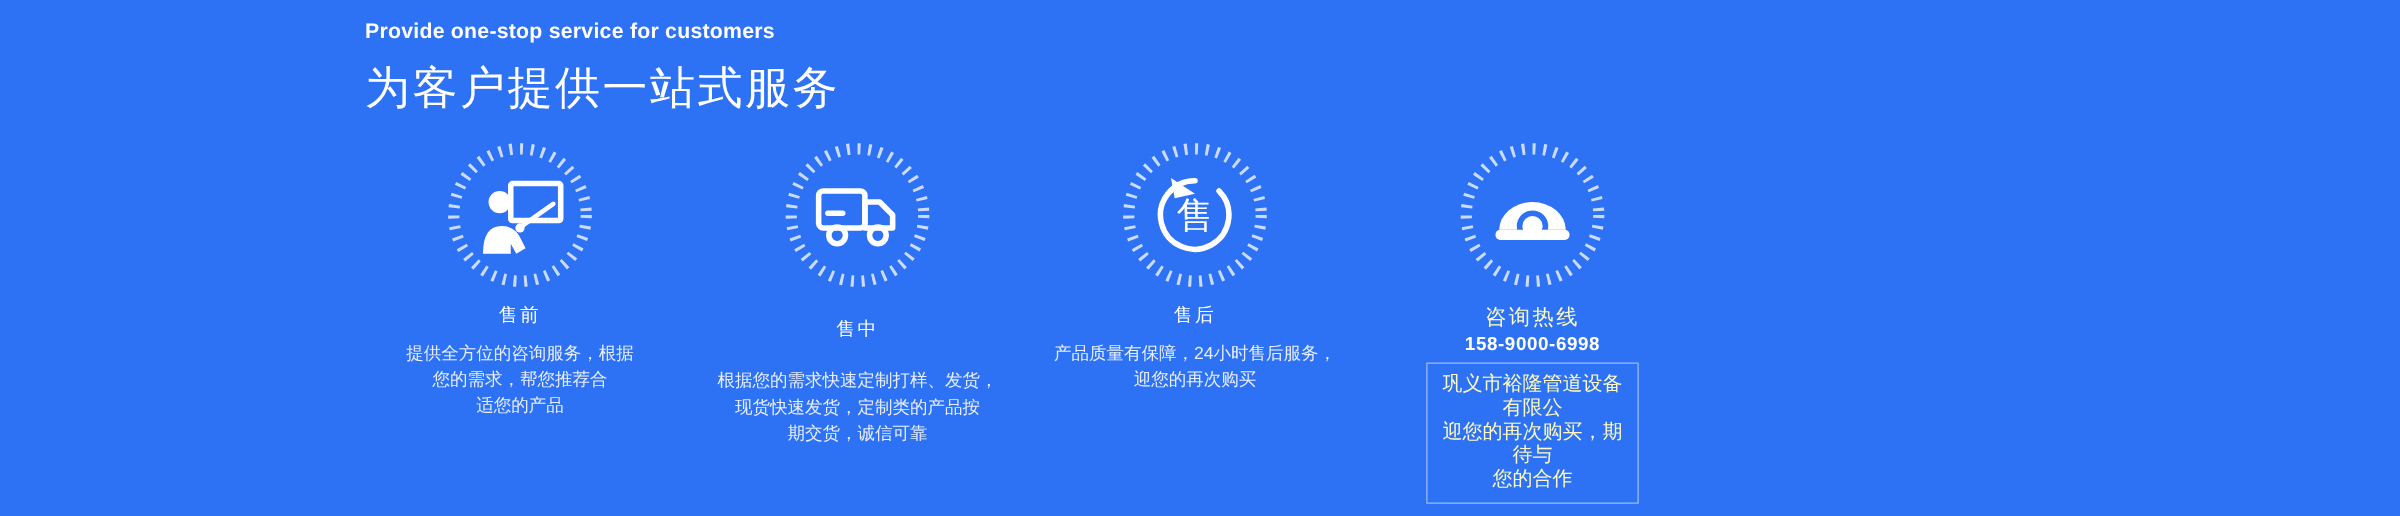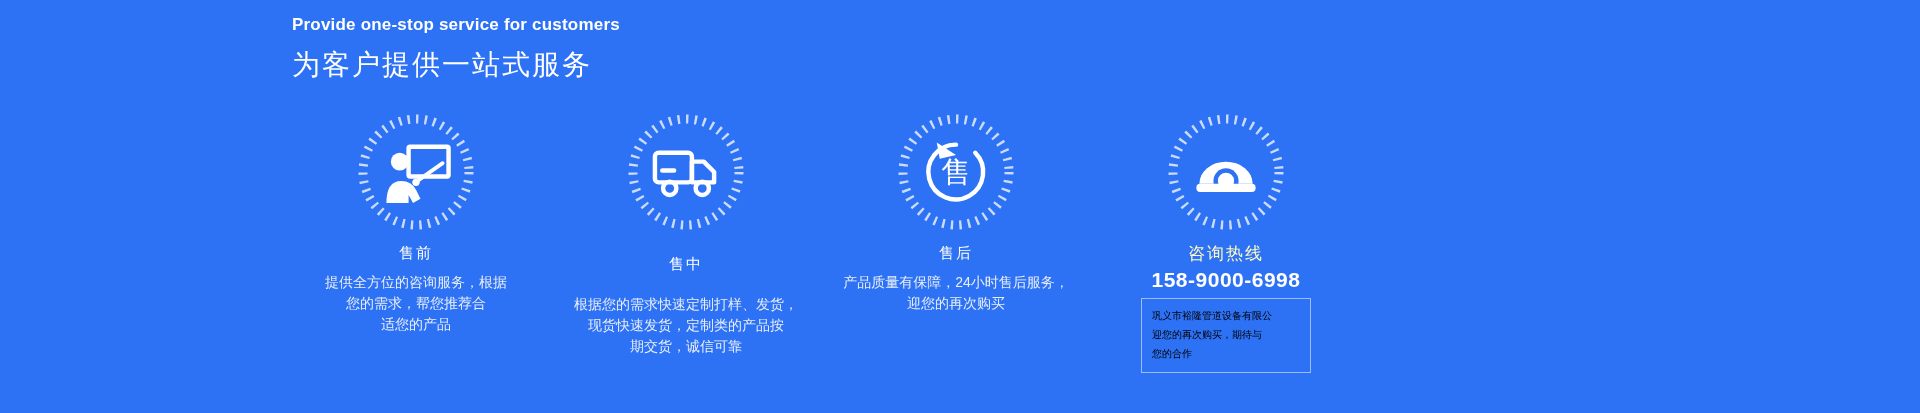--- a/index.html
+++ b/index.html
@@ -32,21 +32,21 @@
   .heading-en {
     color: #ffffff;
     font-size: 17px;
     font-weight: 600;
     letter-spacing: 0.2px;
     line-height: 1.1;
     white-space: nowrap;
   }
   .heading-cn {
     color: #ffffff;
-    font-size: 28px;
+    font-size: 36px;
     font-weight: 400;
     letter-spacing: 2px;
     line-height: 1.25;
     margin-top: 12px;
     white-space: nowrap;
   }
 
   
   .columns {
     position: absolute;
@@ -122,36 +122,36 @@
   
   .hotline-label {
     color: #fef9c3;
     font-size: 17px;
     letter-spacing: 2px;
     margin-top: 12px;
     line-height: 1.2;
   }
   .hotline-number {
     color: #ffffff;
-    font-size: 21px;
+    font-size: 15px;
     font-weight: 700;
     letter-spacing: 0.5px;
     margin-top: 3px;
     line-height: 1.2;
     text-align: center;
   }
   .info-box {
     margin-top: 5px;
     border: 1px solid #9dbcfb;
     padding: 7px 10px 9px 10px;
     width: 148px;
-    color: #000000;
-    font-size: 10px;
+    color: #fef9c3;
+    font-size: 16px;
     line-height: 19px;
-    text-align: left;
+    text-align: center;
   }
   .info-box .line { display: block; }
 </style>
 </head>
 <body>
 
 <div class="banner">
 
   <div class="heading">
     <div class="heading-en">Provide one-stop service for customers</div>

